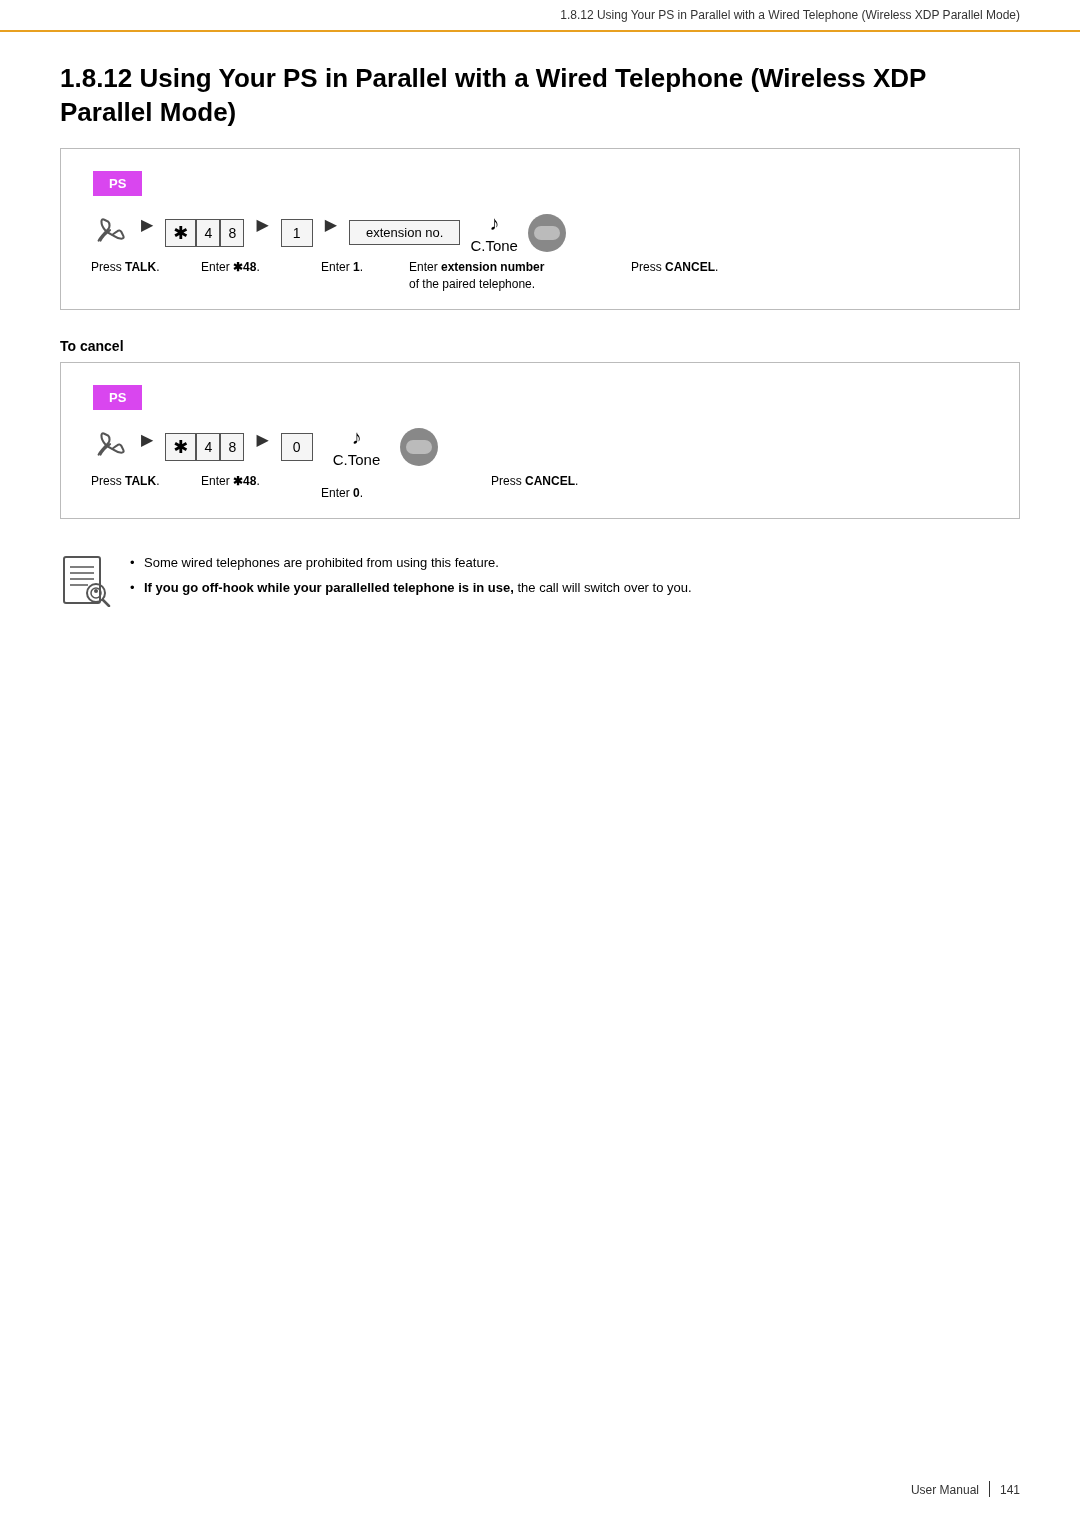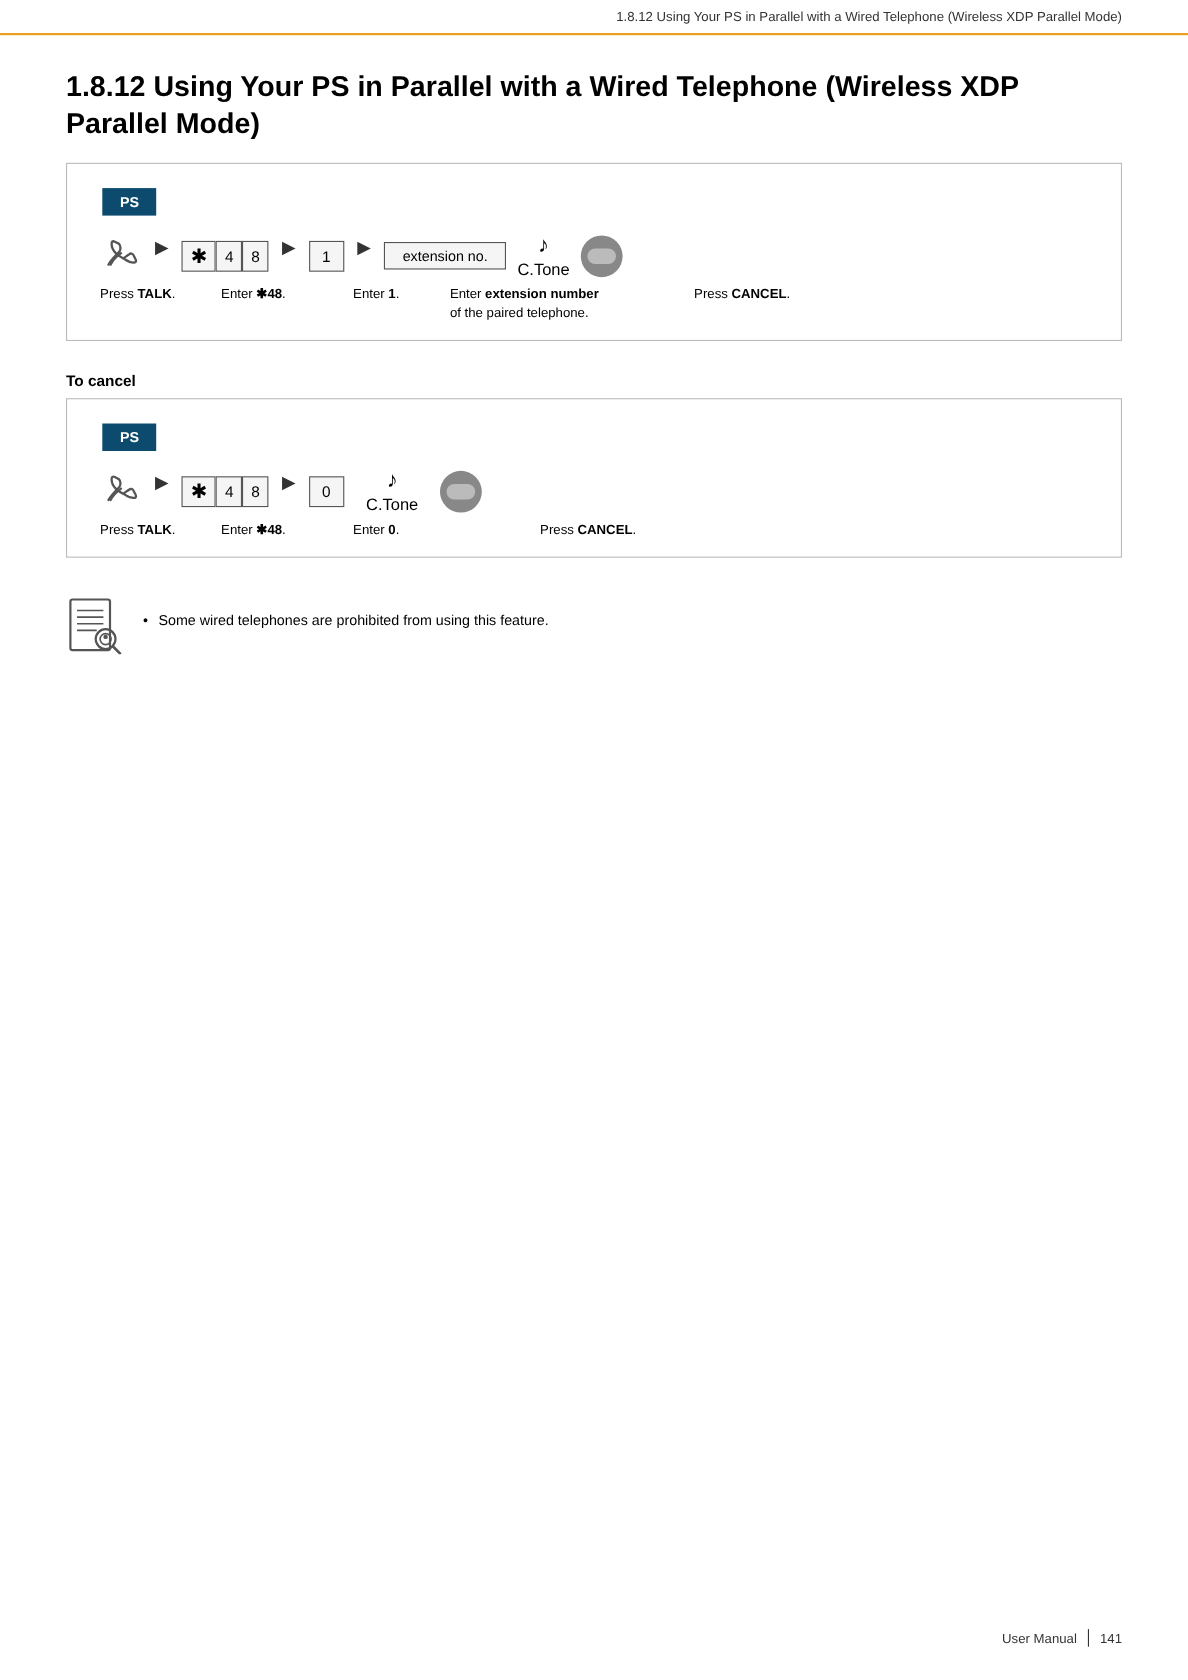--- a/index.html
+++ b/index.html
@@ -44,21 +44,21 @@
       margin-bottom: 8px;
     }
 
     .diagram-box {
       border: 1px solid #bbb;
       margin-bottom: 28px;
       padding: 0;
     }
 
     .diagram-header {
-      background: #0c4a6e;
+      background: #d946ef;
       color: #fff;
       font-size: 13px;
       font-weight: bold;
       padding: 5px 16px;
       display: inline-block;
       margin: 12px 0 0 16px;
     }
 
     .step-item {
       display: flex;
@@ -347,21 +347,21 @@
     <div style="display:flex; align-items:flex-start; padding: 4px 30px 16px 30px; gap: 0;">
 
       <div style="min-width: 90px;">
         <span class="lbl">Press <span class="lbl-bold">TALK</span>.</span>
       </div>
 
       <div style="min-width: 130px; padding-left: 20px;">
         <span class="lbl">Enter <span class="lbl-bold">✱48</span>.</span>
       </div>
 
-      <div style="min-width: 120px; padding-left: 10px;">
+      <div style="min-width: 120px; padding-left: 10px; margin-top: 12px;">
         <span class="lbl">Enter <span class="lbl-bold">0</span>.</span>
       </div>
 
       <div style="padding-left: 60px;">
         <span class="lbl">Press <span class="lbl-bold">CANCEL</span>.</span>
       </div>
     </div>
   </div>
 
   <div class="notes-section">
@@ -380,20 +380,24 @@
         <circle cx="36" cy="44" r="5" fill="none" stroke="#555" stroke-width="1.5"></circle>
         <line x1="43" y1="51" x2="49" y2="57" stroke="#555" stroke-width="2.5" stroke-linecap="round"></line>
 
         <circle cx="36" cy="42" r="2" fill="#555"></circle>
       </svg>
     </div>
 
     <ul class="note-list">
       <li>
         <span>Some wired telephones are prohibited from using this feature.</span>
+      </li>
+      <li>
+        <span style="font-weight:bold;">If you go off-hook while your parallelled telephone is in use,</span>
+        <span> the call will switch over to you.</span>
       </li>
     </ul>
   </div>
 
 </div>
 
 <div class="page-footer">
   <span>User Manual</span>
   <div class="footer-divider"></div>
   <span>141</span>

